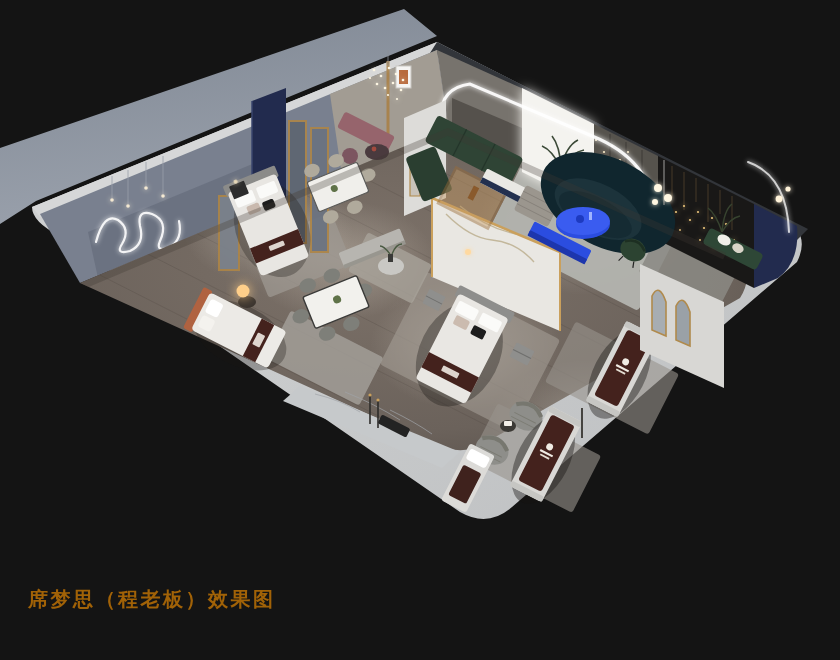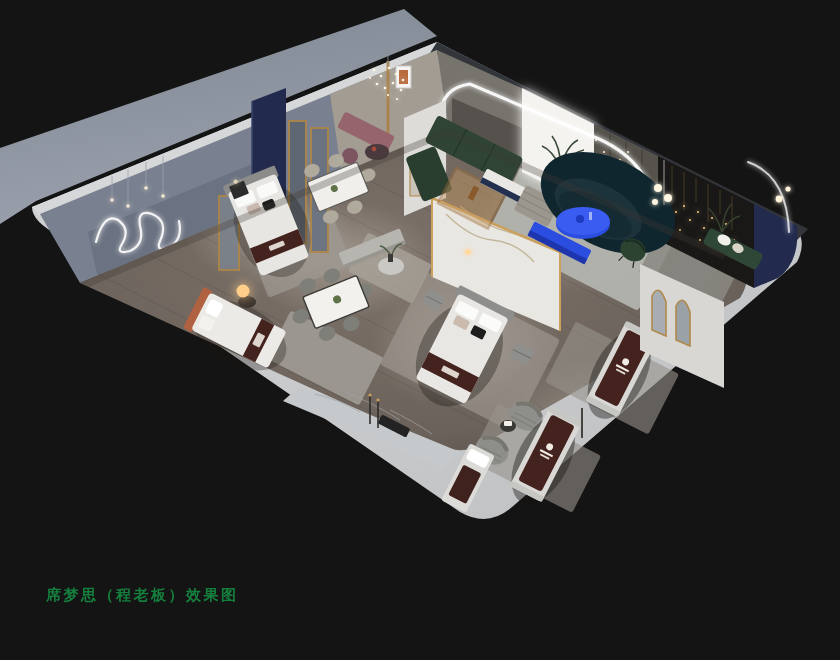--- a/index.html
+++ b/index.html
@@ -1,19 +1,19 @@
 <!DOCTYPE html>
 <html><head>
 <meta charset="utf-8">
 <style>
   html,body{margin:0;padding:0;background:#141414;}
   .stage{position:relative;width:840px;height:660px;background:#141414;overflow:hidden;
          font-family:"DejaVu Sans","Liberation Sans",sans-serif;}
   .stage svg{position:absolute;left:0;top:0;}
-  .caption{position:absolute;left:46px;top:586px;color:#15803d;font-size:15px;
+  .caption{position:absolute;left:28px;top:586px;color:#a16207;font-size:20px;
            font-weight:600;letter-spacing:2.5px;
            font-family:"DejaVu Sans","Liberation Sans",sans-serif;}
 </style>
 </head>
 <body>
 
 <div class="stage">
 <svg width="840" height="660" viewBox="0 0 840 660">
   <defs>
     <linearGradient id="groundG" x1="0" y1="0" x2="0.3" y2="1">

